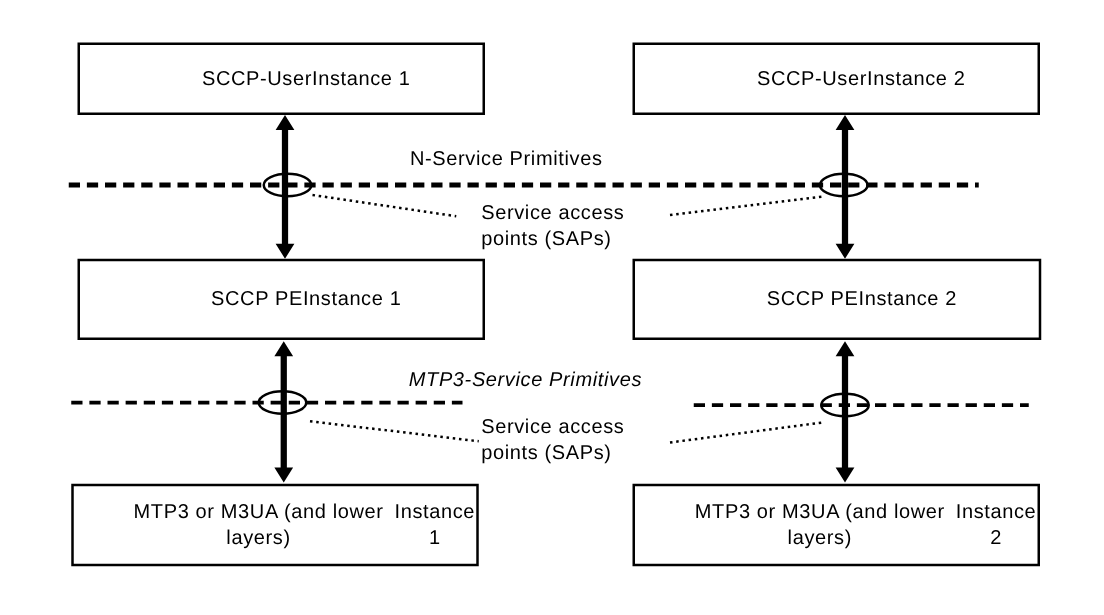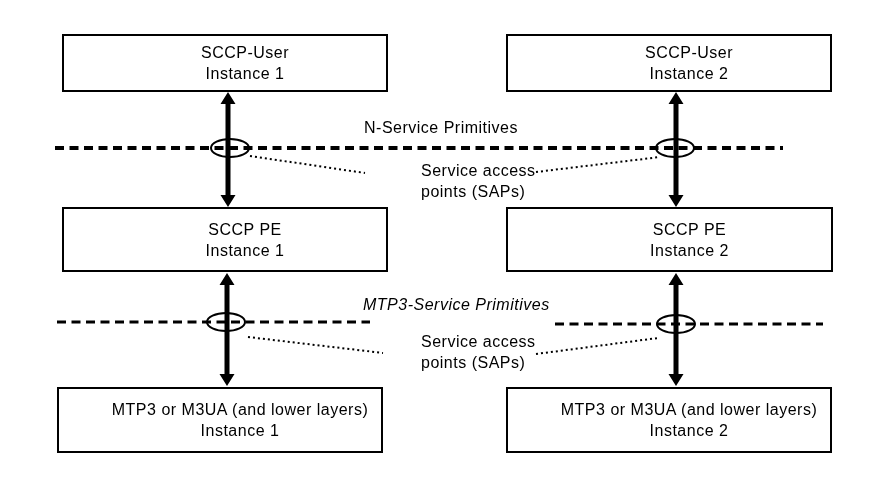--- a/index.html
+++ b/index.html
@@ -20,38 +20,37 @@
     left: 0; top: 0;
     width: 883px;
     height: 492px;
   }
   .proto-box {
     position: absolute;
     box-sizing: border-box;
     border: 2px solid #000000;
     background: #ffffff;
     display: flex;
-    flex-direction: column;
+    flex-direction: row;
     align-items: center;
     justify-content: center;
     text-align: center;
     font-size: 16px;
     line-height: 21px;
     letter-spacing: 0.5px;
     color: #000000;
     padding-left: 40px;
   }
   .annotation {
     position: absolute;
     font-size: 16px;
     line-height: 21px;
     letter-spacing: 0.5px;
     color: #000000;
     white-space: nowrap;
-    margin-left: 36px;
   }
   #box-sccp-user-1 { left: 62px;  top: 34px;  width: 326px; height: 58px; }
   #box-sccp-user-2 { left: 506px; top: 34px;  width: 326px; height: 58px; }
   #box-sccp-pe-1   { left: 62px;  top: 207px; width: 326px; height: 65px; }
   #box-sccp-pe-2   { left: 506px; top: 207px; width: 327px; height: 65px; }
   #box-mtp3-1      { left: 57px;  top: 387px; width: 326px; height: 66px; }
   #box-mtp3-2      { left: 506px; top: 387px; width: 326px; height: 66px; }
   #label-n-service    { left: 328px; top: 117px; }
   #label-sap-row1     { left: 385px; top: 160px; }
   #label-mtp3-service { left: 327px; top: 294px; font-style: italic; }

